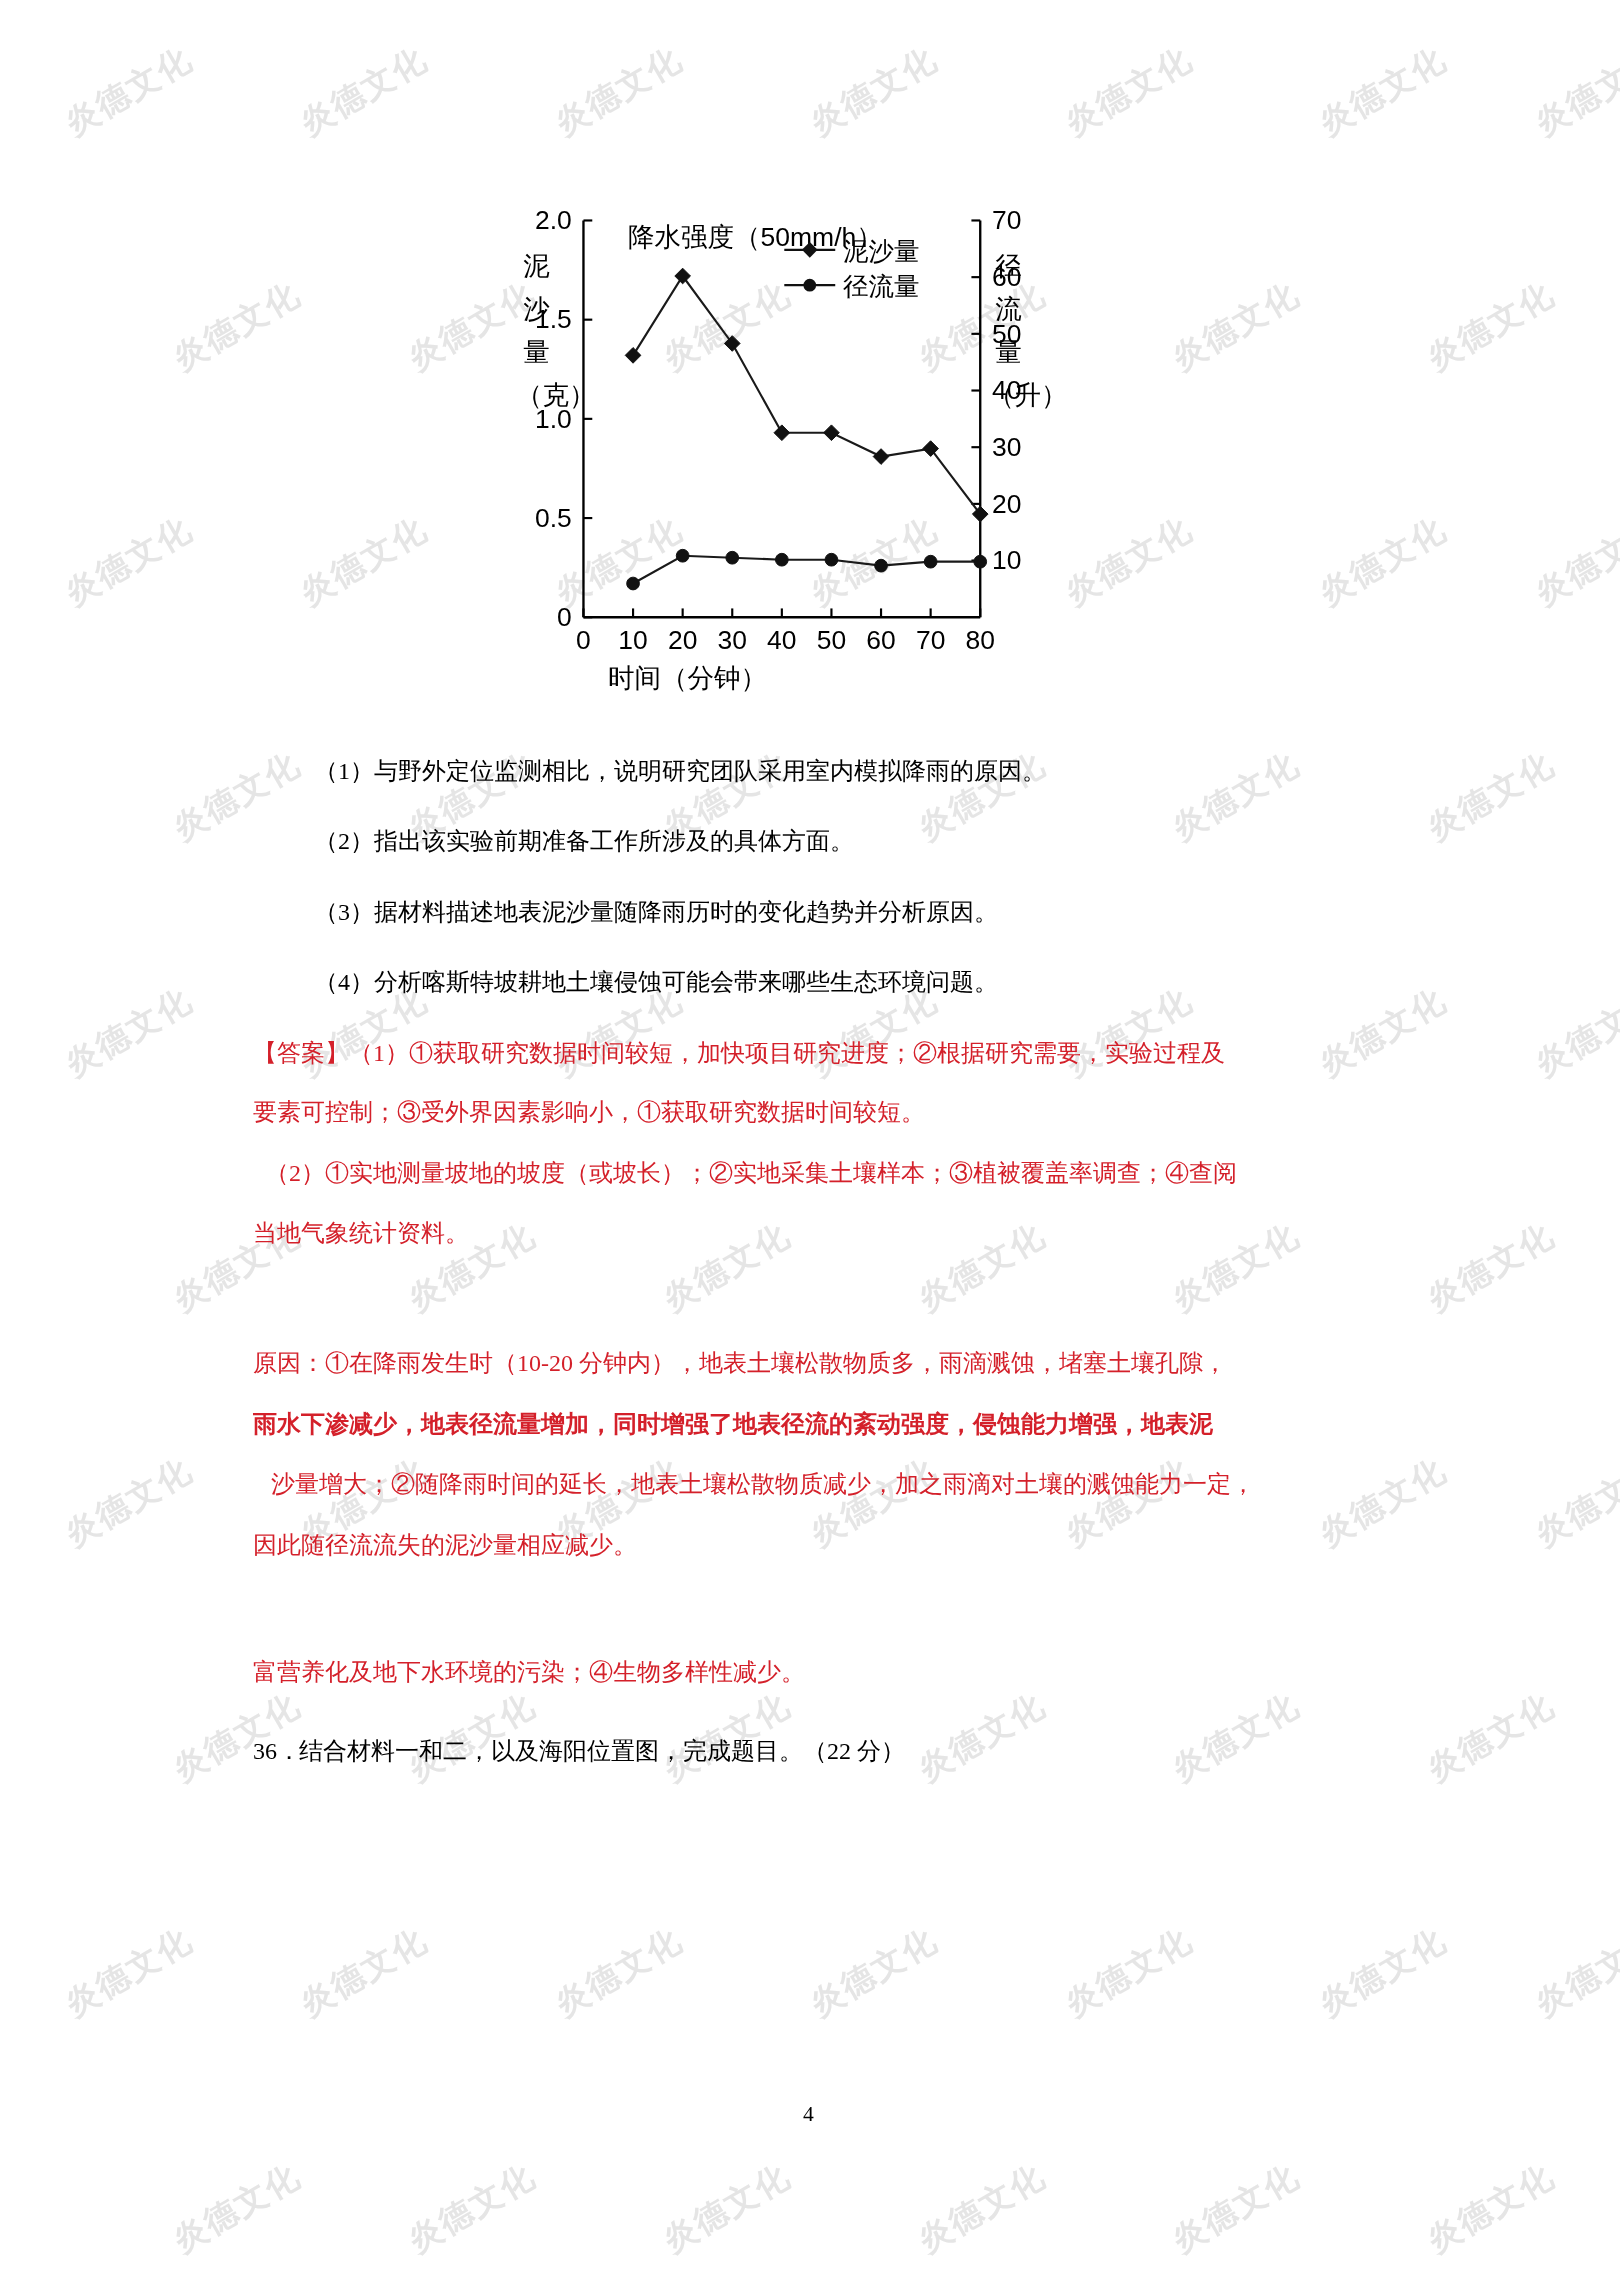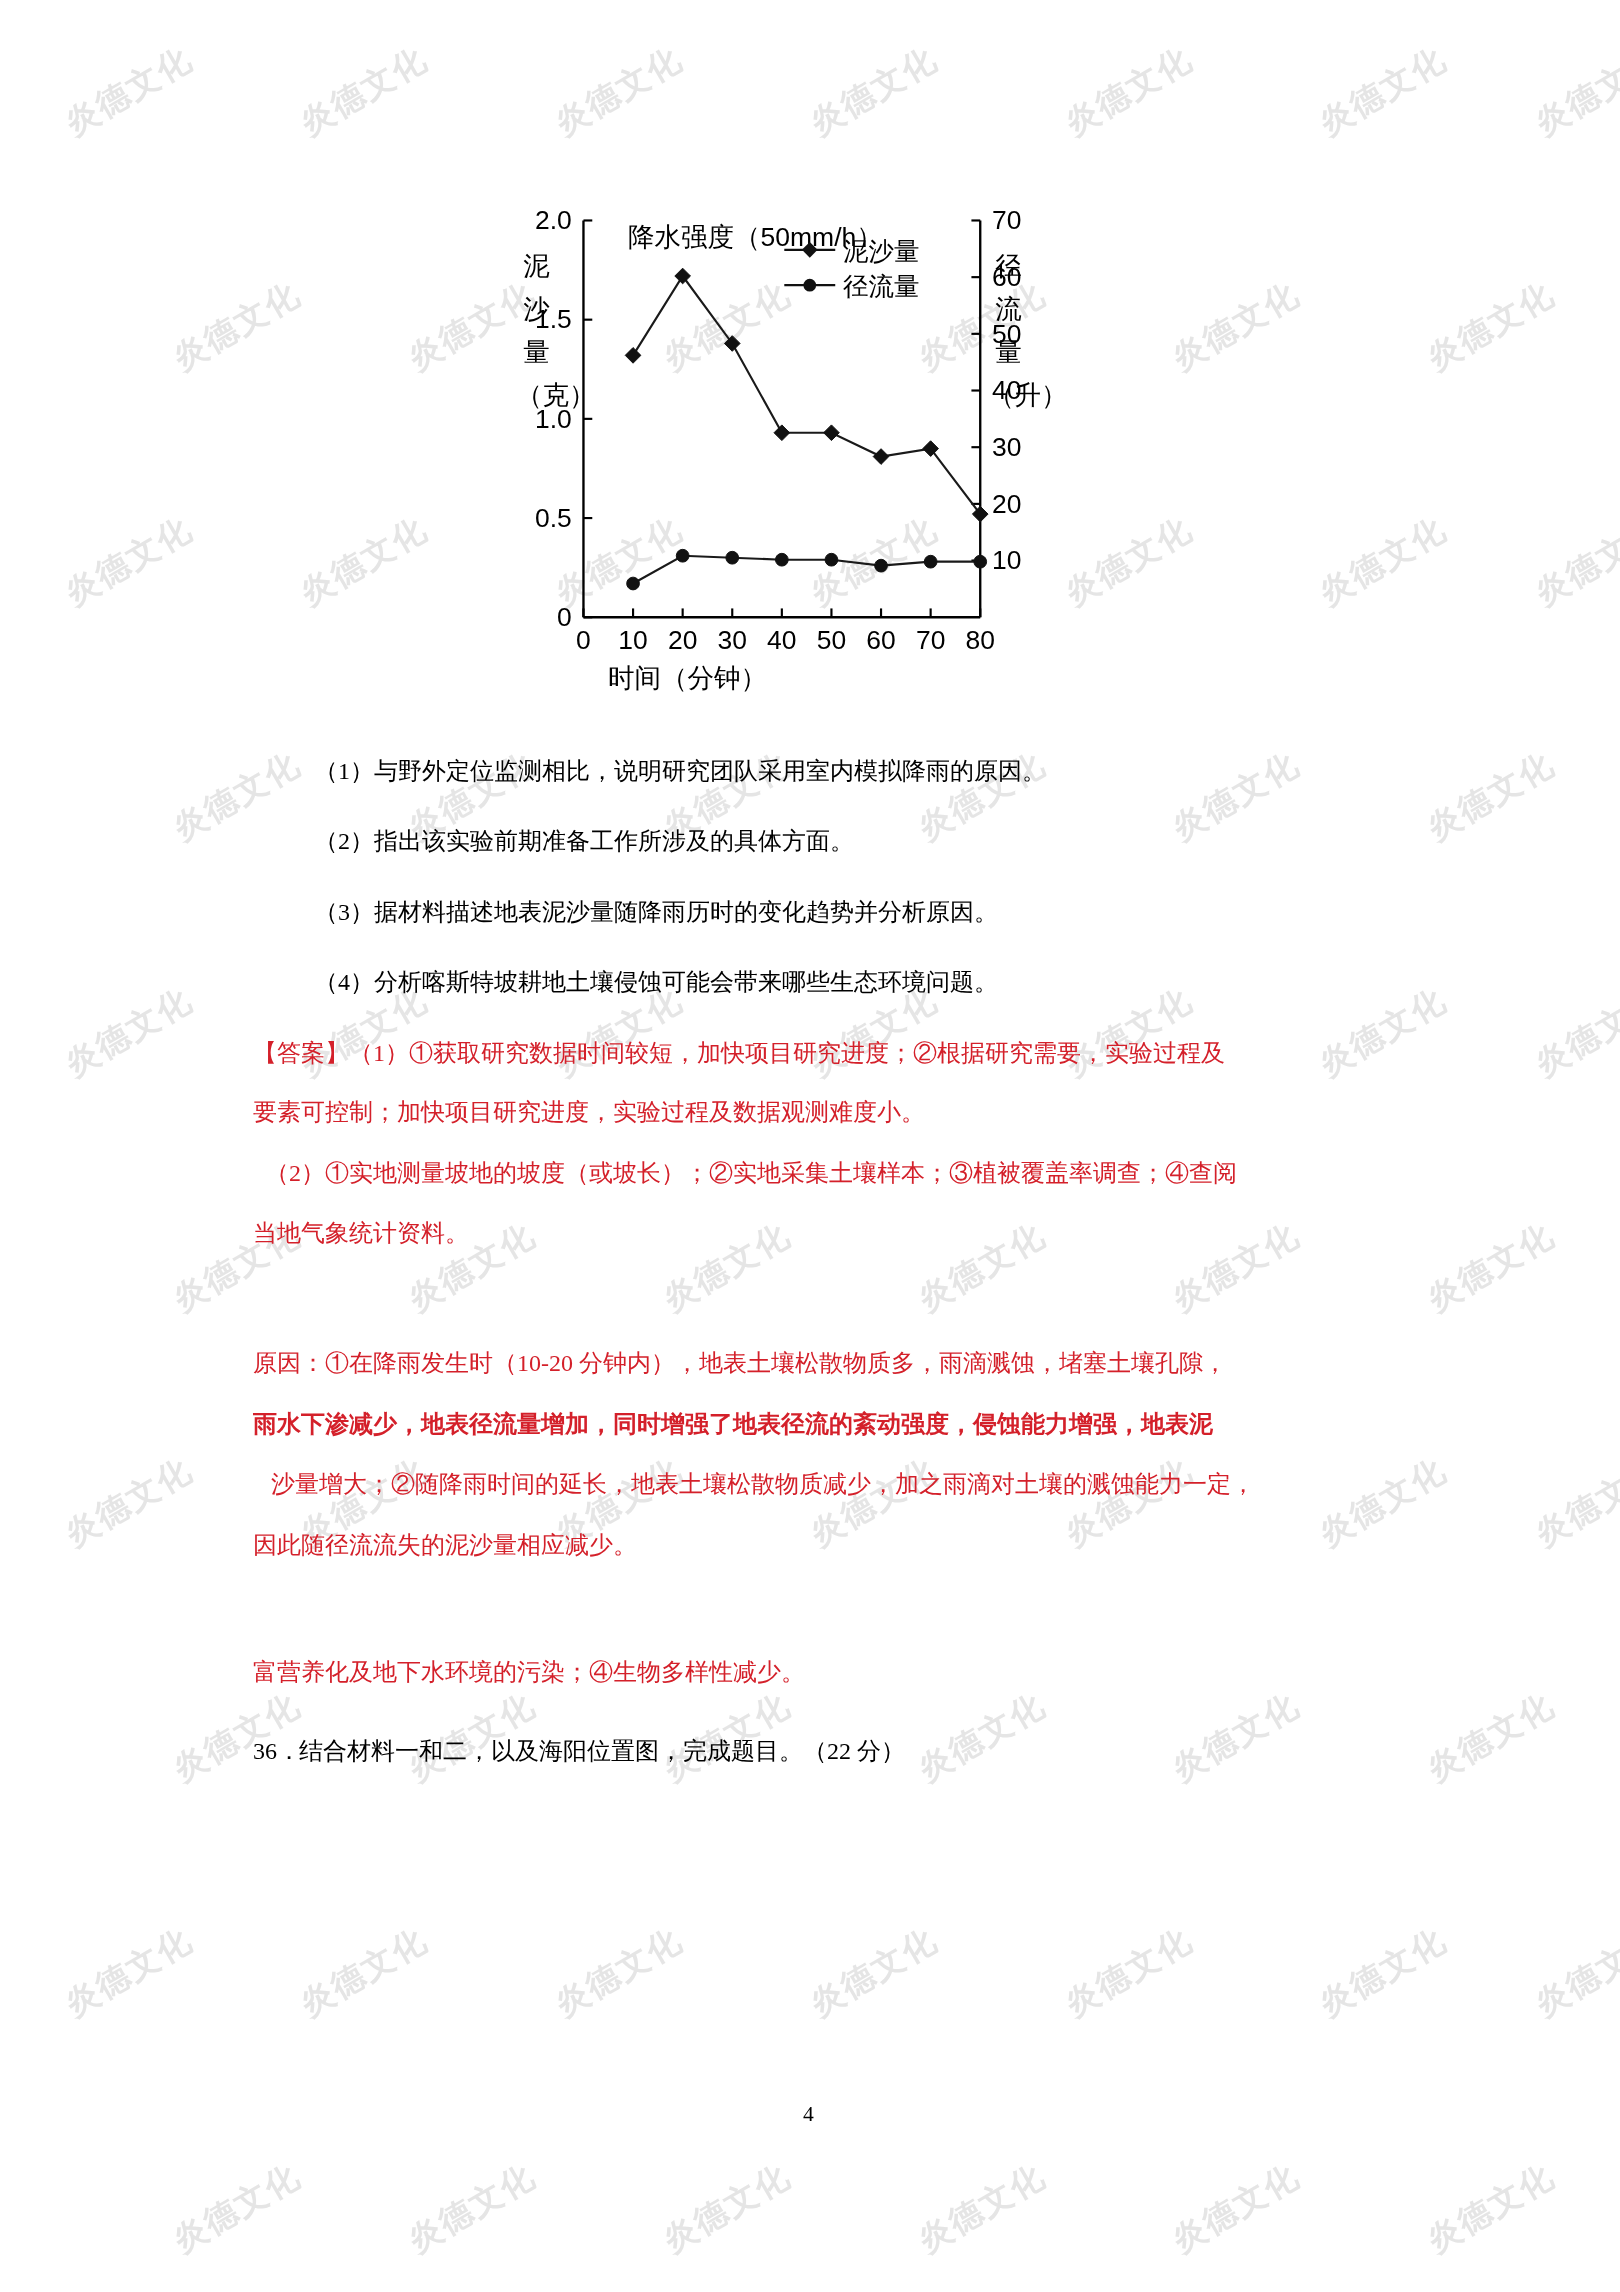--- a/index.html
+++ b/index.html
@@ -285,21 +285,21 @@
         <text x="390" y="106" font-size="26" font-family="Liberation Sans, sans-serif" fill="#000">径流量</text>
       </svg>
   </div>
 
   <div class="q-line" style="left:314px; top:753px;">（1）与野外定位监测相比，说明研究团队采用室内模拟降雨的原因。</div>
   <div class="q-line" style="left:314px; top:823px;">（2）指出该实验前期准备工作所涉及的具体方面。</div>
   <div class="q-line" style="left:314px; top:894px;">（3）据材料描述地表泥沙量随降雨历时的变化趋势并分析原因。</div>
   <div class="q-line" style="left:314px; top:964px;">（4）分析喀斯特坡耕地土壤侵蚀可能会带来哪些生态环境问题。</div>
 
   <div class="ans-line" style="left:253px; top:1035px;">【答案】（1）①获取研究数据时间较短，加快项目研究进度；②根据研究需要，实验过程及</div>
-  <div class="ans-line" style="left:253px; top:1094px;">要素可控制；加快项目研究进度，实验过程及数据观测难度小。</div>
+  <div class="ans-line" style="left:253px; top:1094px;">要素可控制；③受外界因素影响小，①获取研究数据时间较短。</div>
   <div class="ans-line" style="left:265px; top:1155px;">（2）①实地测量坡地的坡度（或坡长）；②实地采集土壤样本；③植被覆盖率调查；④查阅</div>
   <div class="ans-line" style="left:253px; top:1215px;">当地气象统计资料。</div>
   <div class="ans-line" style="left:253px; top:1345px;">原因：①在降雨发生时（10-20 分钟内），地表土壤松散物质多，雨滴溅蚀，堵塞土壤孔隙，</div>
   <div class="ans-line" style="left:253px; top:1406px;font-weight:bold;">雨水下渗减少，地表径流量增加，同时增强了地表径流的紊动强度，侵蚀能力增强，地表泥</div>
   <div class="ans-line" style="left:253px; top:1466px;margin-left:18px;">沙量增大；②随降雨时间的延长，地表土壤松散物质减少，加之雨滴对土壤的溅蚀能力一定，</div>
   <div class="ans-line" style="left:253px; top:1527px;">因此随径流流失的泥沙量相应减少。</div>
   <div class="ans-line" style="left:253px; top:1654px;">富营养化及地下水环境的污染；④生物多样性减少。</div>
 
   <div class="black-line" style="left:253px; top:1733px;font-family:Liberation Serif, serif;">36．</div>
   <div class="black-line" style="left:299px; top:1733px;">结合材料一和二，以及海阳位置图，完成题目。（22 分）</div>

